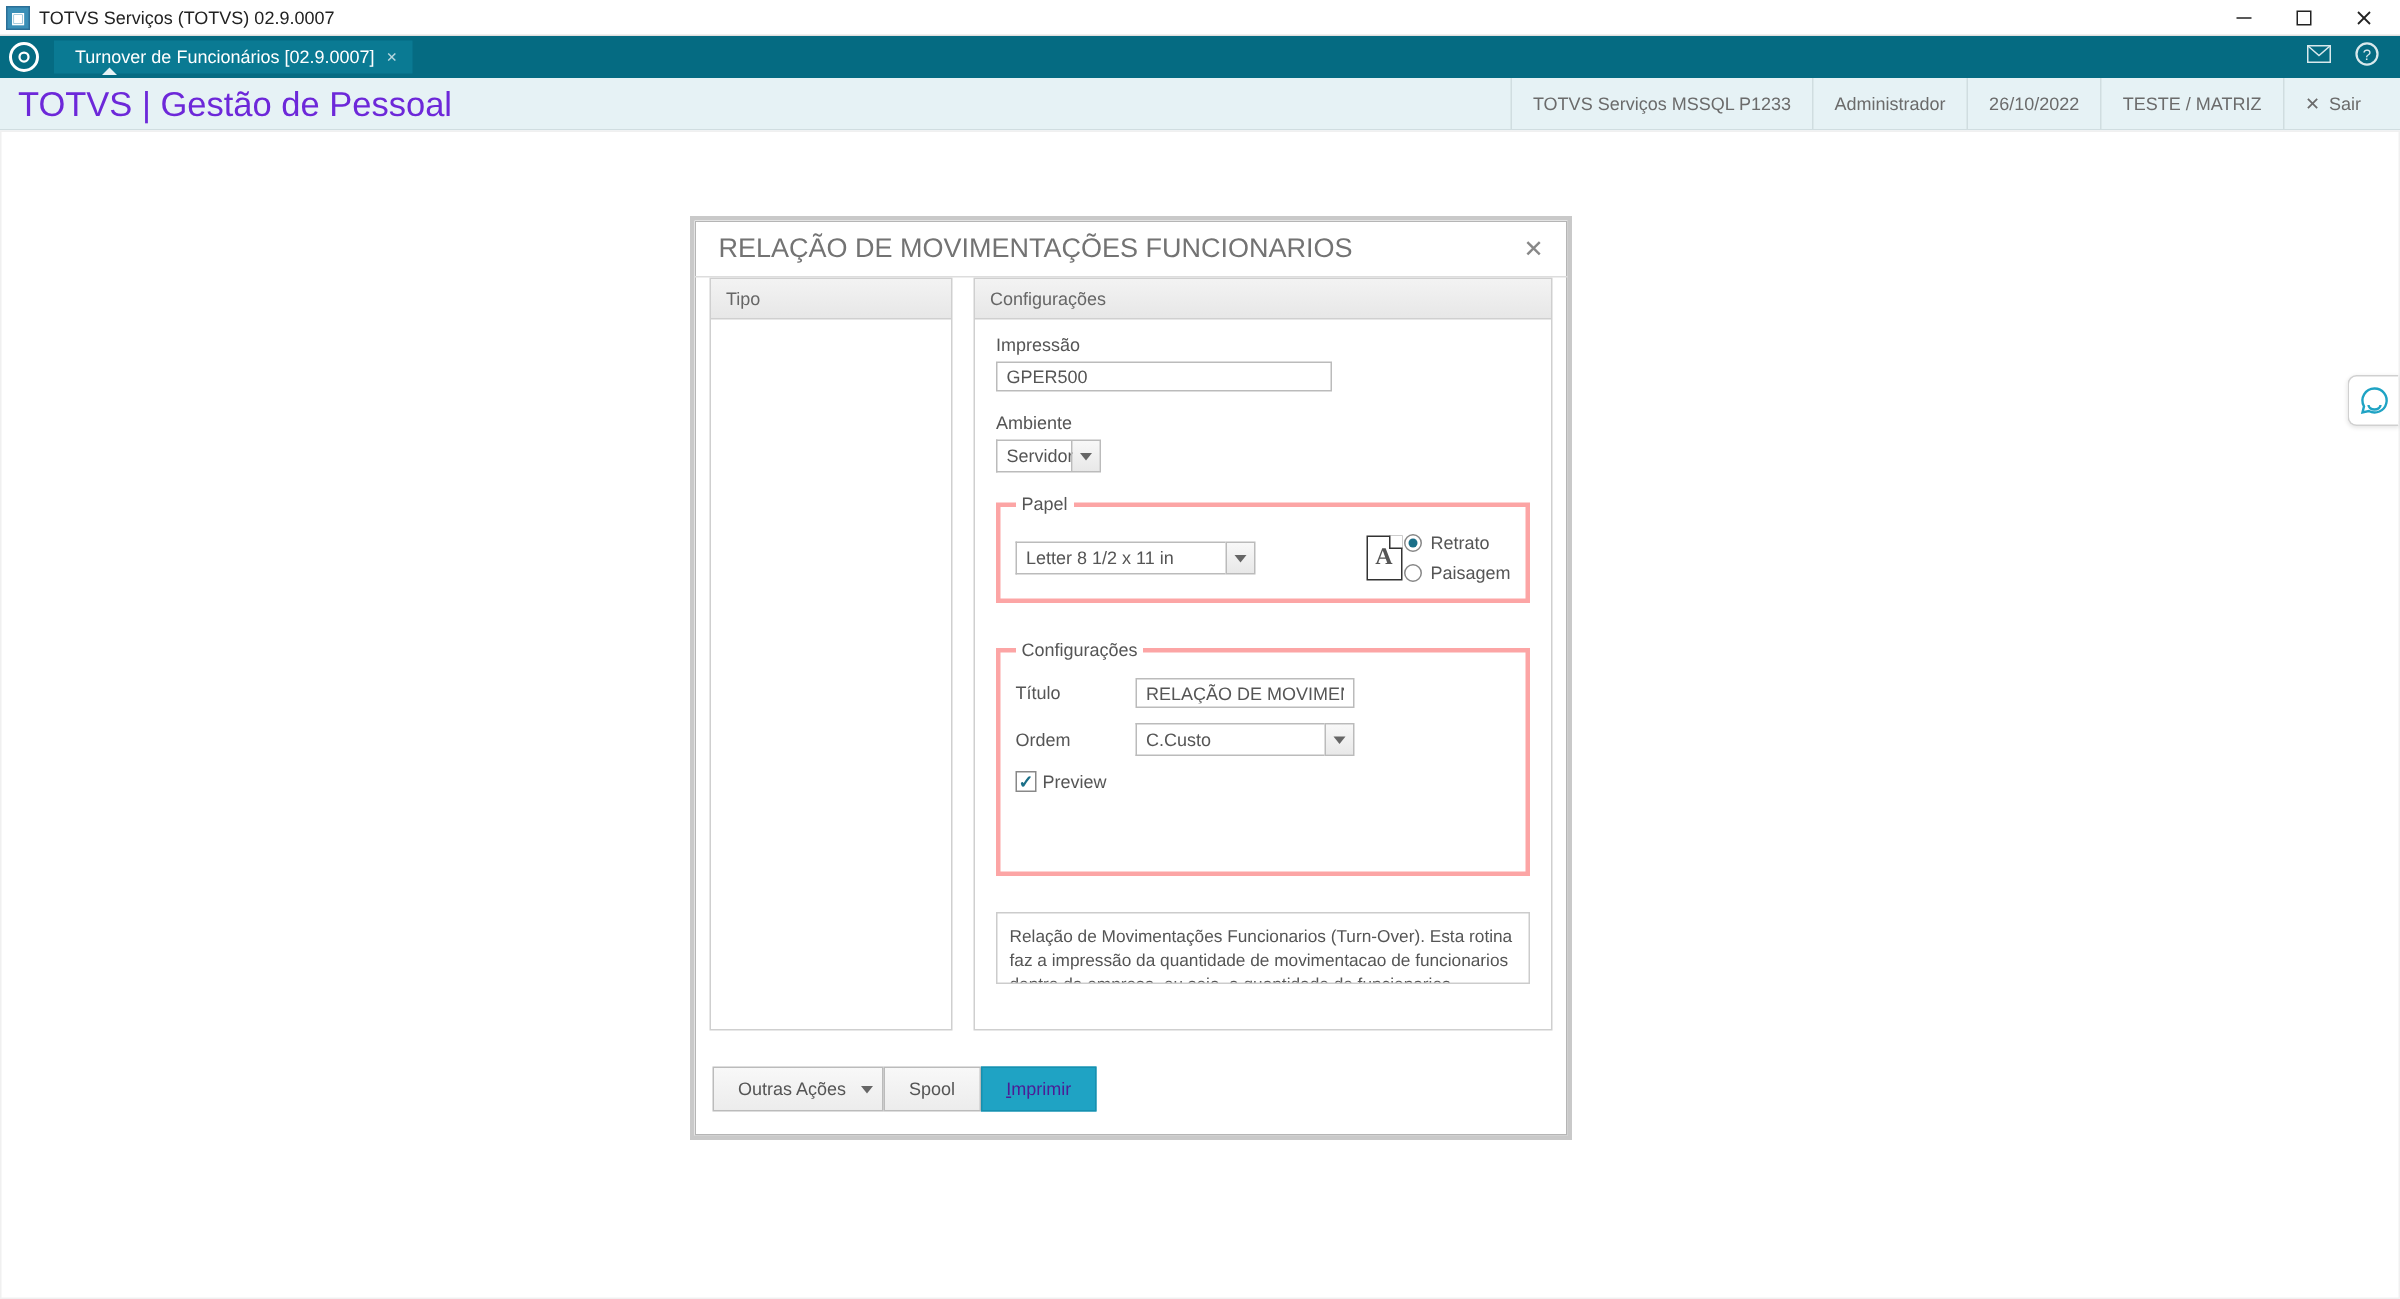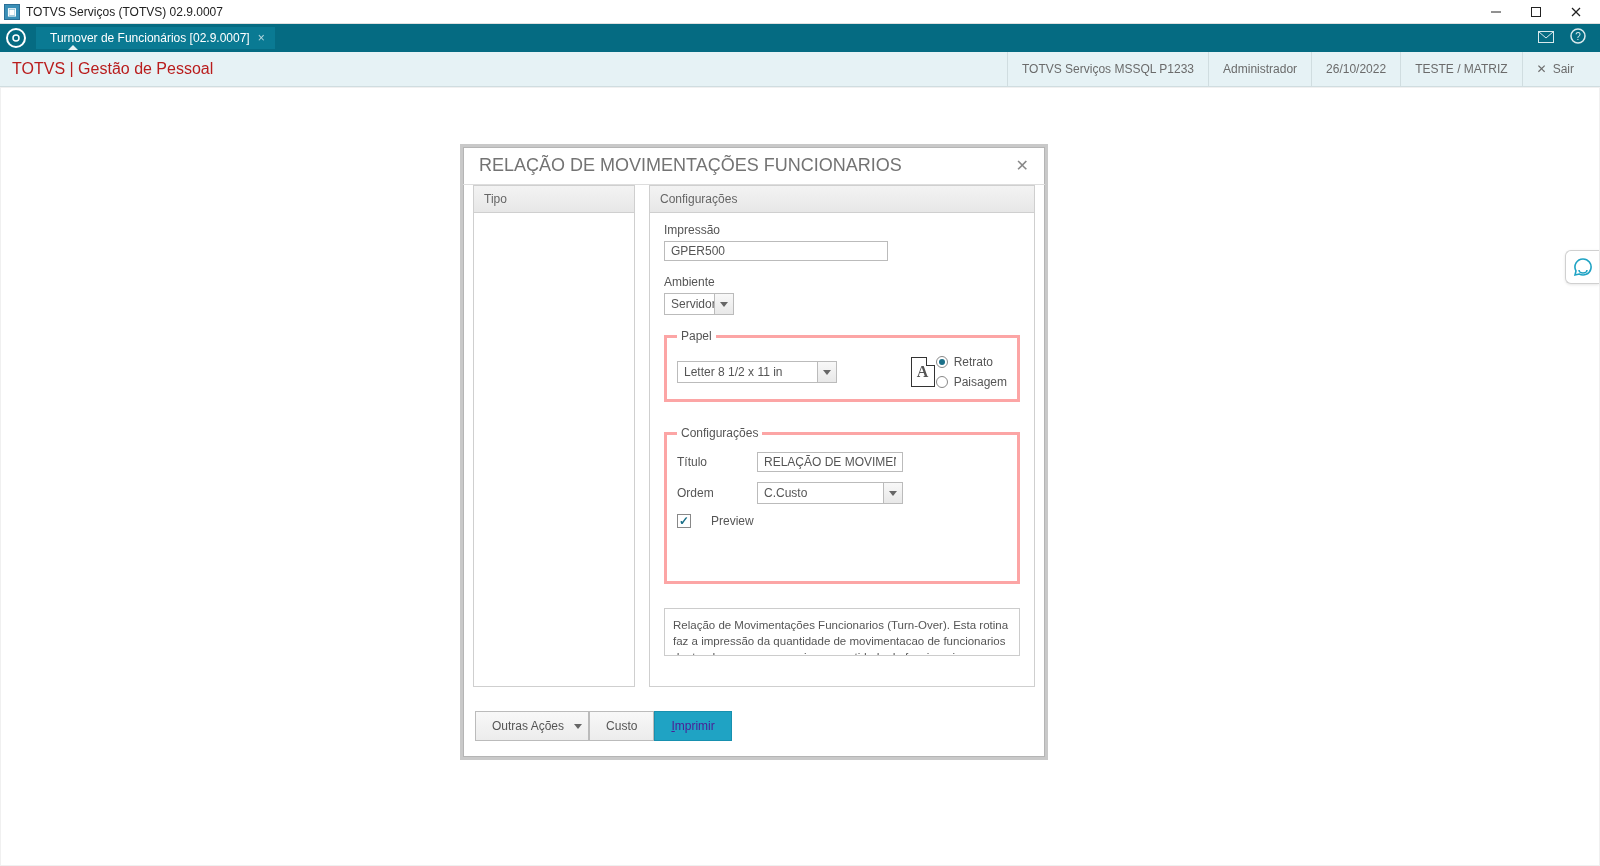--- a/index.html
+++ b/index.html
@@ -14,21 +14,21 @@
 
 .ribbon { height: 28px; background: #056b82; display: flex; align-items: center; padding: 0 6px; color: #fff; }
 .ribbon .circ { width: 20px; height: 20px; border: 2px solid #fff; border-radius: 50%; display:flex;align-items:center;justify-content:center; margin-right: 10px; }
 .ribbon .tab { background: #0a7a93; padding: 4px 10px 4px 14px; font-size: 12px; display:flex;align-items:center;gap:8px;position:relative; }
 .ribbon .tab .arrow-up { position:absolute;bottom:-1px;left:32px;width:0;height:0;border-left:5px solid transparent;border-right:5px solid transparent;border-bottom:5px solid #e6f2f5; }
 .ribbon .tab .close-x { opacity:.7; }
 .ribbon .rspacer { flex:1; }
 .ribbon .ricon { margin: 0 8px; opacity:.85; cursor:pointer; }
 
 .header { height: 35px; background: #e6f2f5; display:flex;align-items:center;padding:0 12px; border-bottom:1px solid #d0dde0; }
-.header .app-title { font-size: 16px; color: #b91c1c; }
+.header .app-title { font-size: 23px; color: #6d28d9; }
 .header .hsp { flex:1; }
 .header .hcell { font-size: 12px; color: #6b6b6b; padding: 0 14px; height:100%; display:flex;align-items:center;border-left:1px solid #d0dde0; }
 .header .exit { display:flex;align-items:center;gap:6px; }
 
 .workspace { position:relative; width:100%; height: calc(866px - 24px - 28px - 35px); background:#fff; border:1px solid #f0f0f0; }
 
 .dialog { position:absolute; left:459px; top:56px; width:588px; height:616px; border:3px solid #c9c9c9; background:#fff; box-shadow: 0 0 0 1px #b5b5b5 inset; }
 .dialog-header { height:38px; display:flex;align-items:center;padding:0 16px; border-bottom:1px solid #ddd; }
 .dialog-header .dtitle { font-size:18px; font-weight:normal; color:#737373; }
 .dialog-header .dsp { flex:1; }
@@ -61,21 +61,21 @@
 .page-icon { width:24px; height:30px; border:1px solid #333; position:relative; display:flex;align-items:center;justify-content:center; }
 .page-icon::before { content:""; position:absolute; top:-1px; right:-1px; width:8px; height:8px; background:#fff; border-left:1px solid #333; border-bottom:1px solid #333; }
 .page-icon span { font-family:Georgia,serif; font-size:16px; font-weight:bold; }
 .radios { display:flex; flex-direction:column; gap:6px; }
 .radio-row { display:flex; align-items:center; gap:6px; font-size:12px; color:#555; }
 .radio-dot { width:12px; height:12px; border:1px solid #888; border-radius:50%; display:flex;align-items:center;justify-content:center; }
 .radio-dot.filled::after { content:""; width:6px;height:6px;background:#1a6f88;border-radius:50%; }
 
 .kv-row { display:flex; align-items:center; margin-bottom:10px; }
 .kv-row .k { width:80px; font-size:12px; color:#555; }
-.check-row { display:flex; align-items:center; gap:20px; font-size:12px; color:#555; }
+.check-row { display:flex; align-items:center; gap:4px; font-size:12px; color:#555; }
 .checkbox { width:14px; height:14px; border:1px solid #888; display:flex;align-items:center;justify-content:center; cursor:pointer; }
 .checkbox.checked::after { content:"✓"; font-size:12px; color:#1a6f88; font-weight:bold; line-height:1; }
 
 .desc-box { border:1px solid #ccc; padding:8px; font-size:11.5px; color:#555; line-height:1.4; height:48px; overflow:hidden; }
 
 .dialog-footer { height:62px; display:flex; align-items:center; padding:0 12px; }
 .btn { height:30px; padding:0 16px; border:1px solid #bbb; background:linear-gradient(#f8f8f8,#ececec); font-size:12px; color:#555; cursor:pointer; display:flex;align-items:center; }
 .btn.dropdown { padding-right:6px; }
 .btn.dropdown::after { content:""; margin-left:10px; width:0;height:0;border-left:4px solid transparent;border-right:4px solid transparent;border-top:5px solid #666; }
 .btn.primary { background:#1fa3c4; color:#4c1d95; border-color:#1790af; }
@@ -221,21 +221,21 @@
 
         </div>
       </div>
     </div>
 
     <div class="dialog-footer">
       <div class="btn dropdown">
         <span>Outras Ações</span>
       </div>
       <div class="btn">
-        <span>Custo</span>
+        <span>Spool</span>
       </div>
       <div class="btn primary">
         <span><span class="ul">I</span><span>mprimir</span></span>
       </div>
     </div>
   </div>
 
   <div class="float-help">
     <svg width="20" height="20" viewBox="0 0 20 20">
       <path d="M10 2a8 8 0 0 0-7 11.9L2 18l4.2-1A8 8 0 1 0 10 2z" fill="none" stroke="#1fa3c4" stroke-width="1.6"></path>

